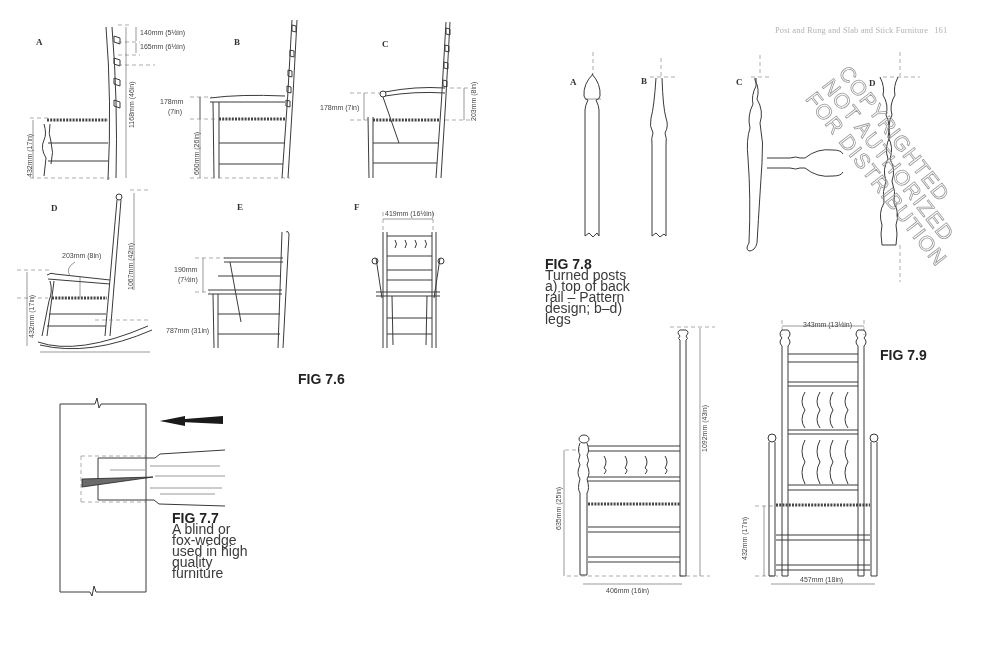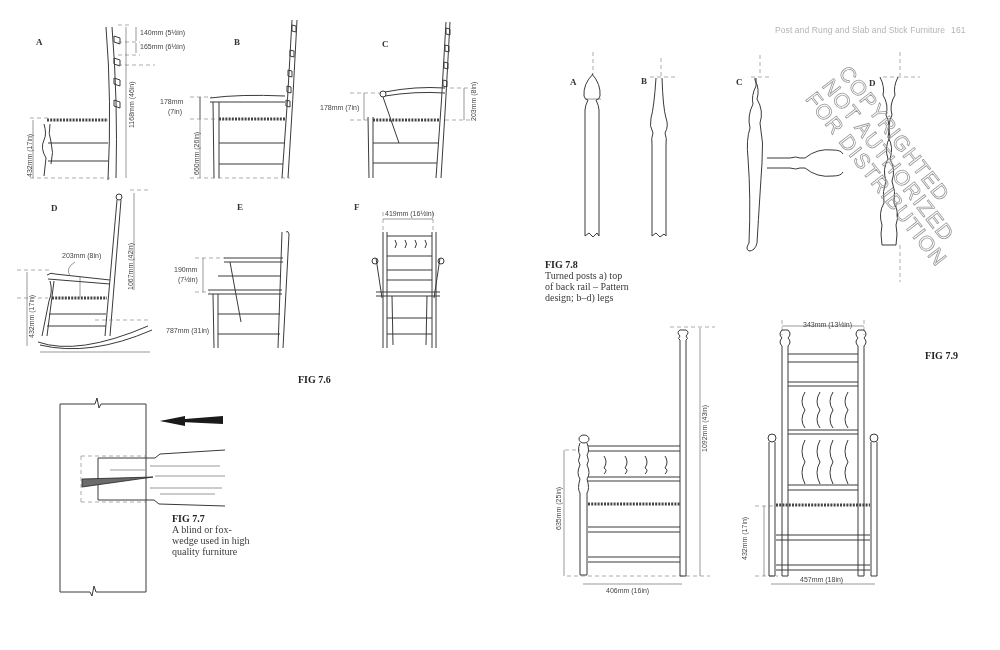--- a/index.html
+++ b/index.html
@@ -1,21 +1,21 @@
 <!DOCTYPE html>
 <html><head>
 <meta charset="utf-8">
 <style>
   html, body { margin: 0; padding: 0; background: #ffffff; }
   body { width: 1000px; height: 650px; position: relative; overflow: hidden; font-family: "Liberation Serif", serif; color: #2a2a2a; }
   .abs { position: absolute; }
-  .running-head { font-family: Liberation Sans, sans-serif; font-size: 8.5px; color: #b3b3b3; letter-spacing: 0.1px; white-space: nowrap; }
+  .running-head { font-family: Liberation Serif, serif; font-size: 8.5px; color: #b3b3b3; letter-spacing: 0.1px; white-space: nowrap; }
   .running-head .pg { margin-left: 6px; }
   .panel-label { font-family: "Liberation Serif", serif; font-size: 9px; font-weight: bold; color: #333; }
-  .caption { font-family: Liberation Serif, serif; font-size: 10px; line-height: 11px; color: #3a3a3a; }
+  .caption { font-family: Liberation Sans, sans-serif; font-size: 14px; line-height: 11px; color: #3a3a3a; }
   .caption .fig { font-weight: bold; display: block; color: #222; }
   .dim { font-family: "Liberation Sans", sans-serif; font-size: 7px; color: #444; white-space: nowrap; }
   .dim.v { transform-origin: left top; transform: rotate(-90deg); }
   .watermark { font-family: "Liberation Sans", sans-serif; font-size: 21px; line-height: 21px; color: transparent; -webkit-text-stroke: 0.8px #9a9a9a; transform: rotate(52deg); transform-origin: left top; white-space: pre; letter-spacing: 1px; }
   svg { position: absolute; left: 0; top: 0; }
   .ln { fill: none; stroke: #3a3a3a; stroke-width: 1; }
   .thin { fill: none; stroke: #555; stroke-width: 0.6; }
   .dash { fill: none; stroke: #777; stroke-width: 0.6; stroke-dasharray: 4 3; }
   .seat { fill: none; stroke: #444; stroke-width: 3; stroke-dasharray: 2 1.2; }
 </style>
@@ -221,15 +221,15 @@
   <span>Turned posts a) top of back rail – Pattern design; b–d) legs</span>
 </div>
 
 <div class="abs dim v" style="left:701px; top:452px;">1092mm (43in)</div>
 <div class="abs dim v" style="left:555px; top:530px;">635mm (25in)</div>
 <div class="abs dim" style="left:606px; top:587px;">406mm (16in)</div>
 <div class="abs dim" style="left:803px; top:321px;">343mm (13½in)</div>
 <div class="abs dim v" style="left:741px; top:560px;">432mm (17in)</div>
 <div class="abs dim" style="left:800px; top:576px;">457mm (18in)</div>
 
-<div class="abs caption" style="left:899px; top:350px; width:85px;text-align:center;">
+<div class="abs caption" style="left:880px; top:350px; width:85px;">
   <span class="fig">FIG 7.9</span>
 </div>
 
 </body></html>

